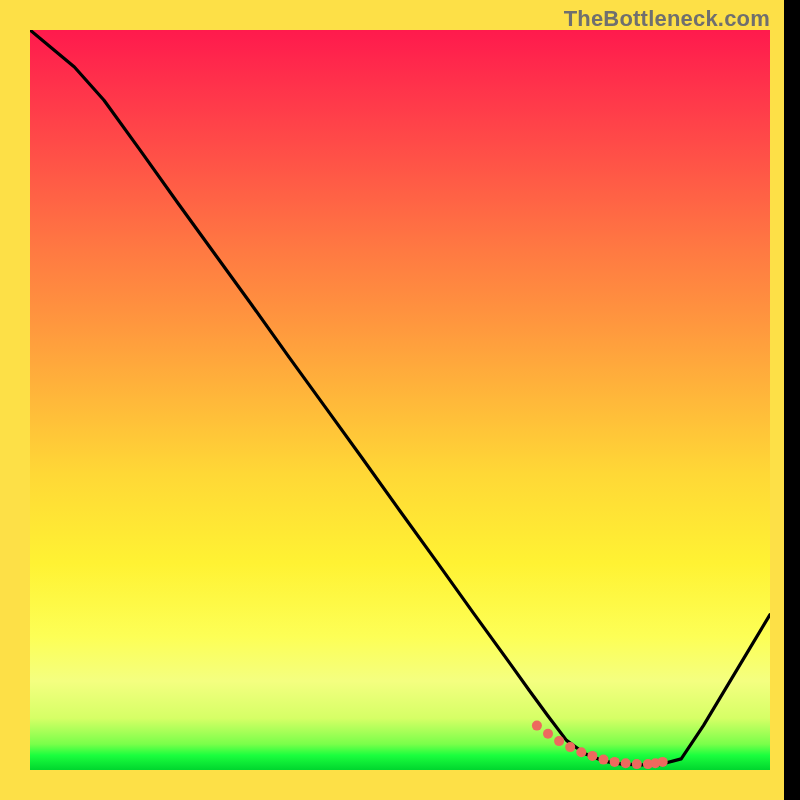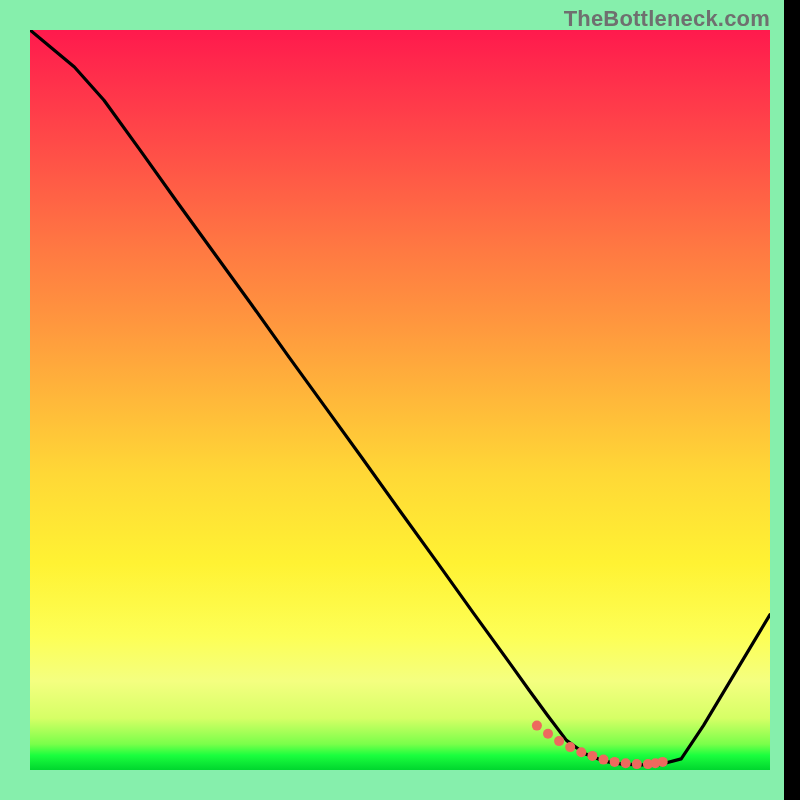--- a/index.html
+++ b/index.html
@@ -10,21 +10,21 @@
     background: #000;
     overflow: hidden;
     font-family: Arial, Helvetica, sans-serif;
   }
   .frame {
     position: absolute;
     left: 0;
     top: 0;
     width: 784px;
     height: 800px;
-    background: #86efac;
+    background: #fde047;
   }
   .plot-area {
     position: absolute;
     left: 30px;
     top: 30px;
     width: 740px;
     height: 740px;
     overflow: hidden;
   }
   .gradient {

